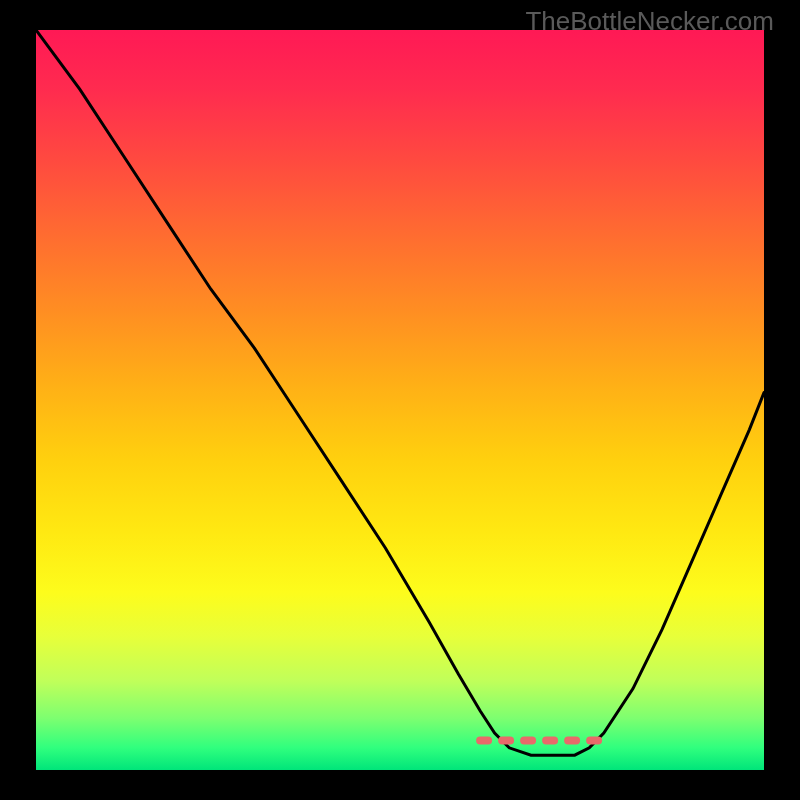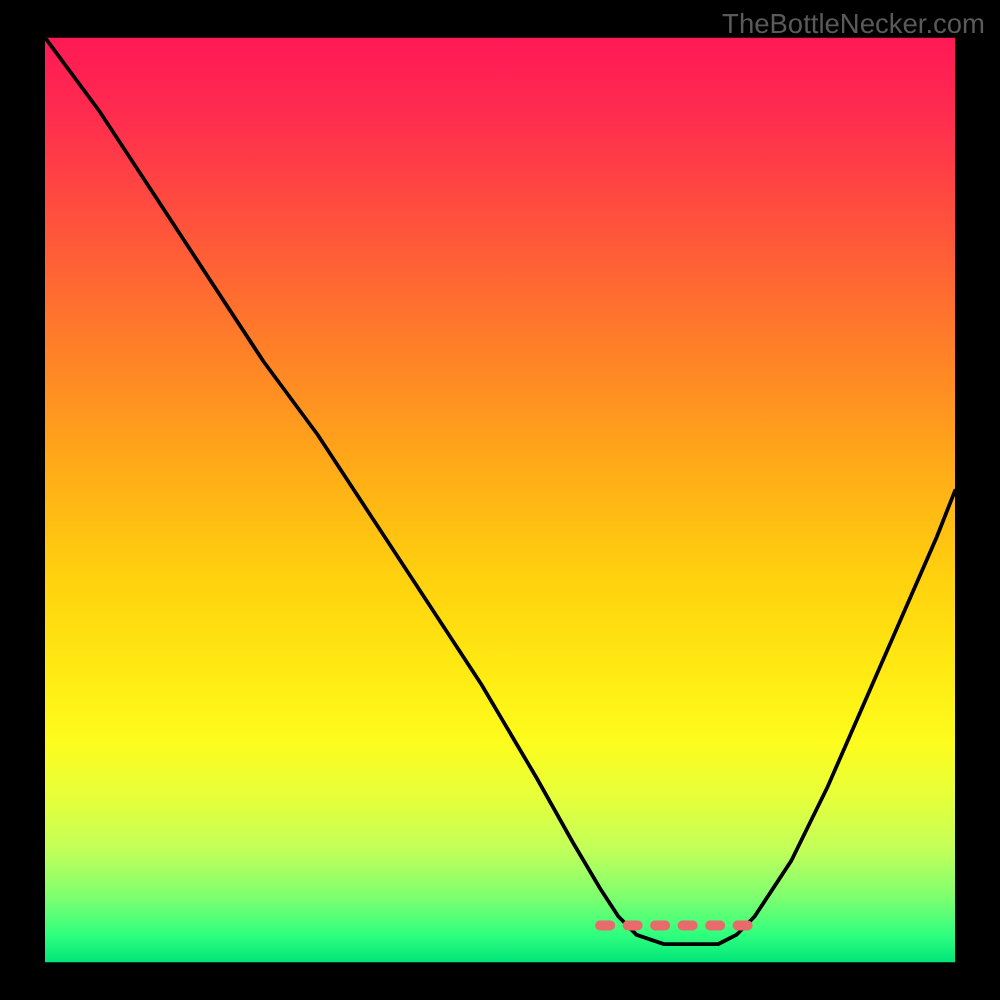--- a/index.html
+++ b/index.html
@@ -7,23 +7,23 @@
     width: 800px;
     height: 800px;
     background: #000;
     position: relative;
     font-family: Arial, sans-serif;
     overflow: hidden;
   }
   .watermark {
     position: absolute;
     top: 6px;
-    right: 12px;
+    right: 26px;
     color: #5a5a5a;
-    font-size: 22px;
+    font-size: 26px;
     font-weight: 500;
     z-index: 10;
   }
   .plot-area {
     position: absolute;
     left: 36px;
     top: 30px;
     width: 728px;
     height: 740px;
     overflow: hidden;

